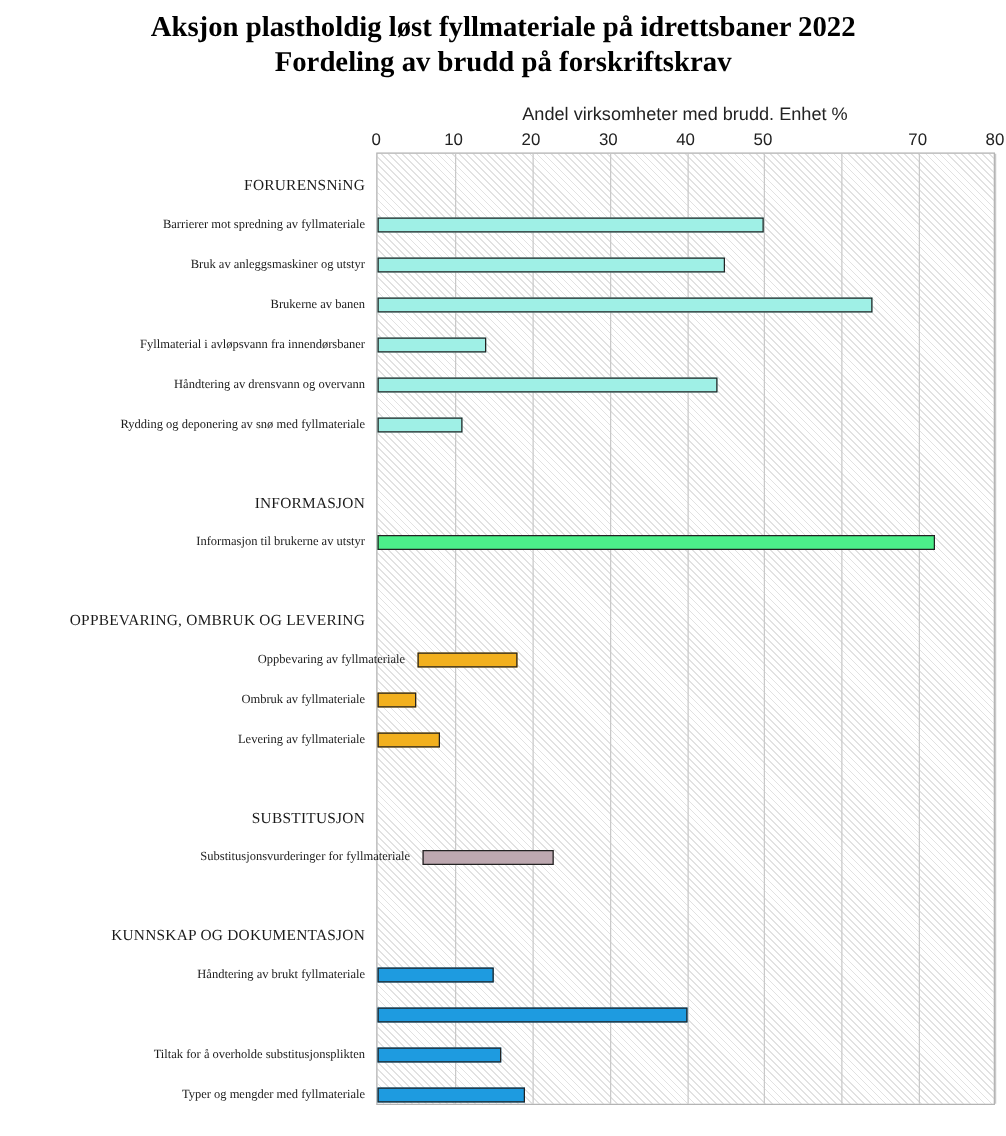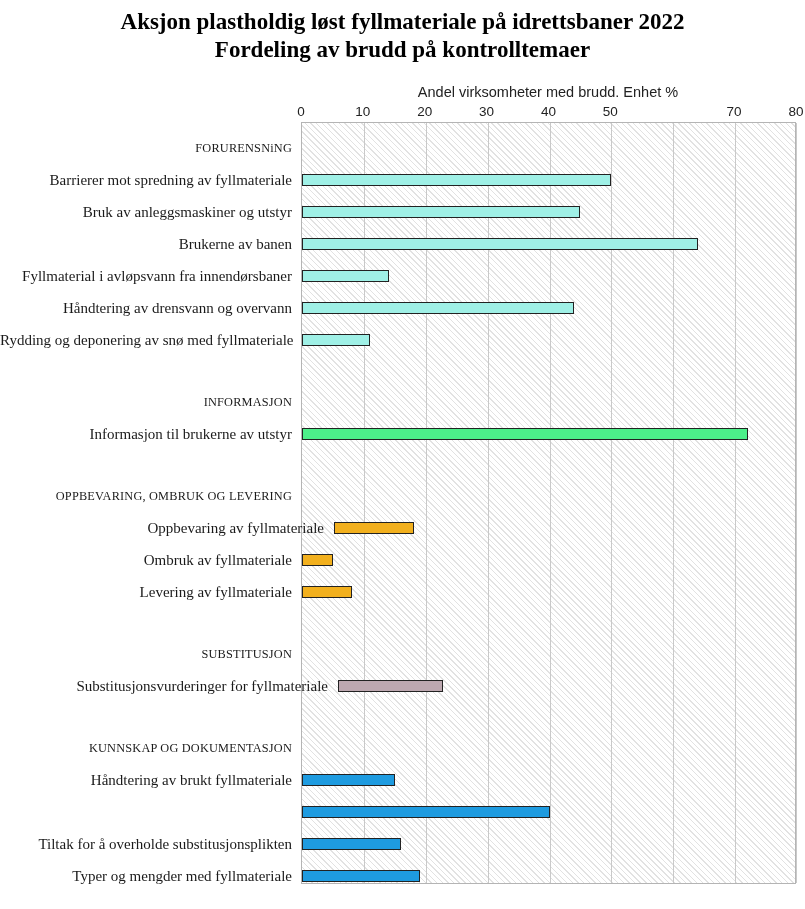--- a/index.html
+++ b/index.html
@@ -100,21 +100,21 @@
     font-family: Liberation Serif, serif;
   }
   .row-label {
     position: absolute;
     left: 0;
     top: 0;
     width: 292px;
     height: 20px;
     line-height: 20px;
     text-align: right;
-    font-size: 15px;
+    font-size: 10px;
     color: #1a1a1a;
     white-space: nowrap;
     overflow: visible;
   }
   .row.group .row-label {
     font-size: 12.3px;
     letter-spacing: 0.2px;
     color: #1a1a1a;
   }
   .bar {
@@ -126,21 +126,21 @@
     border: 1px solid #222222;
   }
 </style>
 </head>
 <body>
 
 <div id="chart-root">
 
   <div class="title-block">
     <span class="title-line">Aksjon plastholdig løst fyllmateriale på idrettsbaner 2022</span>
-    <span class="title-line">Fordeling av brudd på kontrolltemaer</span>
+    <span class="title-line">Fordeling av brudd på forskriftskrav</span>
   </div>
 
   <div class="axis-title">Andel virksomheter med brudd. Enhet %</div>
 
   <div class="xticks">
       <span class="xtick" style="left: 0px;">0</span>
       <span class="xtick" style="left: 61.875px;">10</span>
       <span class="xtick" style="left: 123.75px;">20</span>
       <span class="xtick" style="left: 185.625px;">30</span>
       <span class="xtick" style="left: 247.5px;">40</span>

